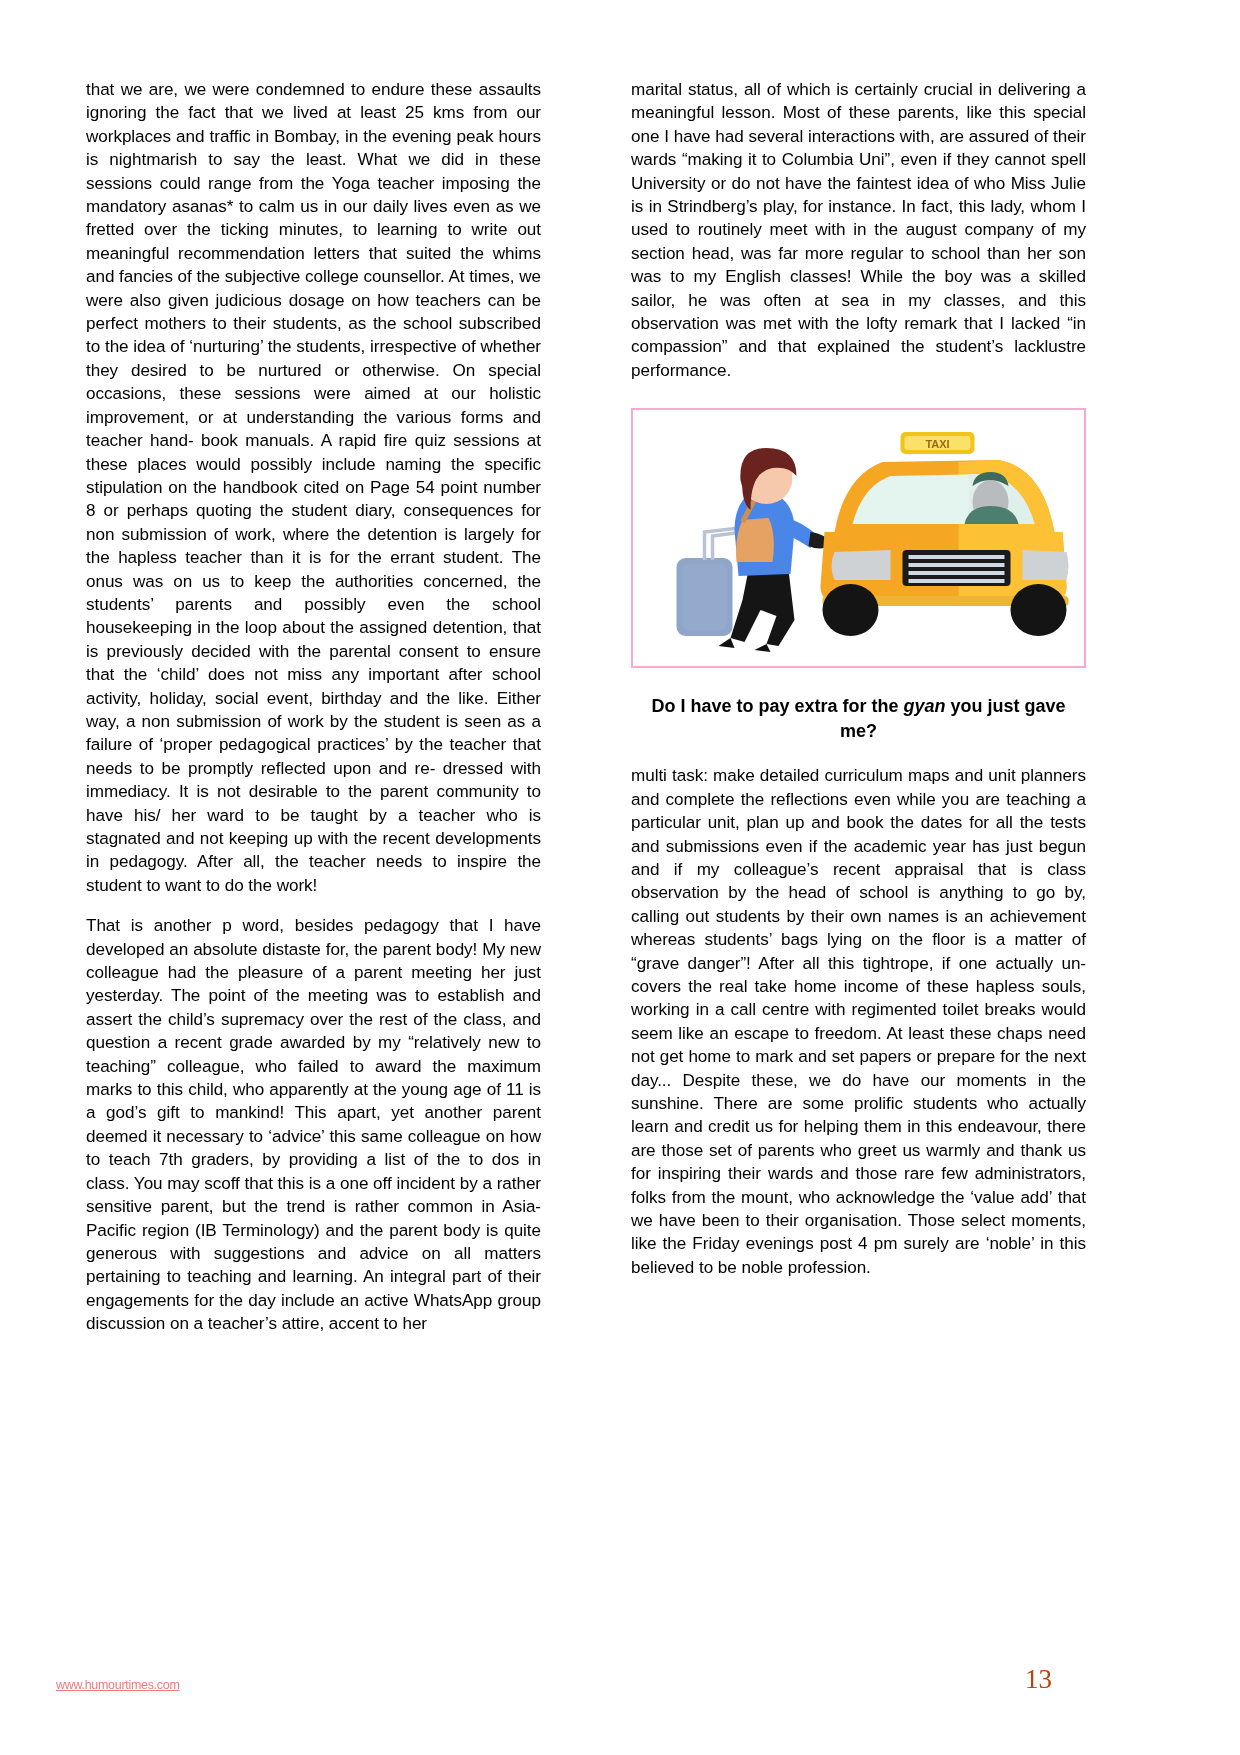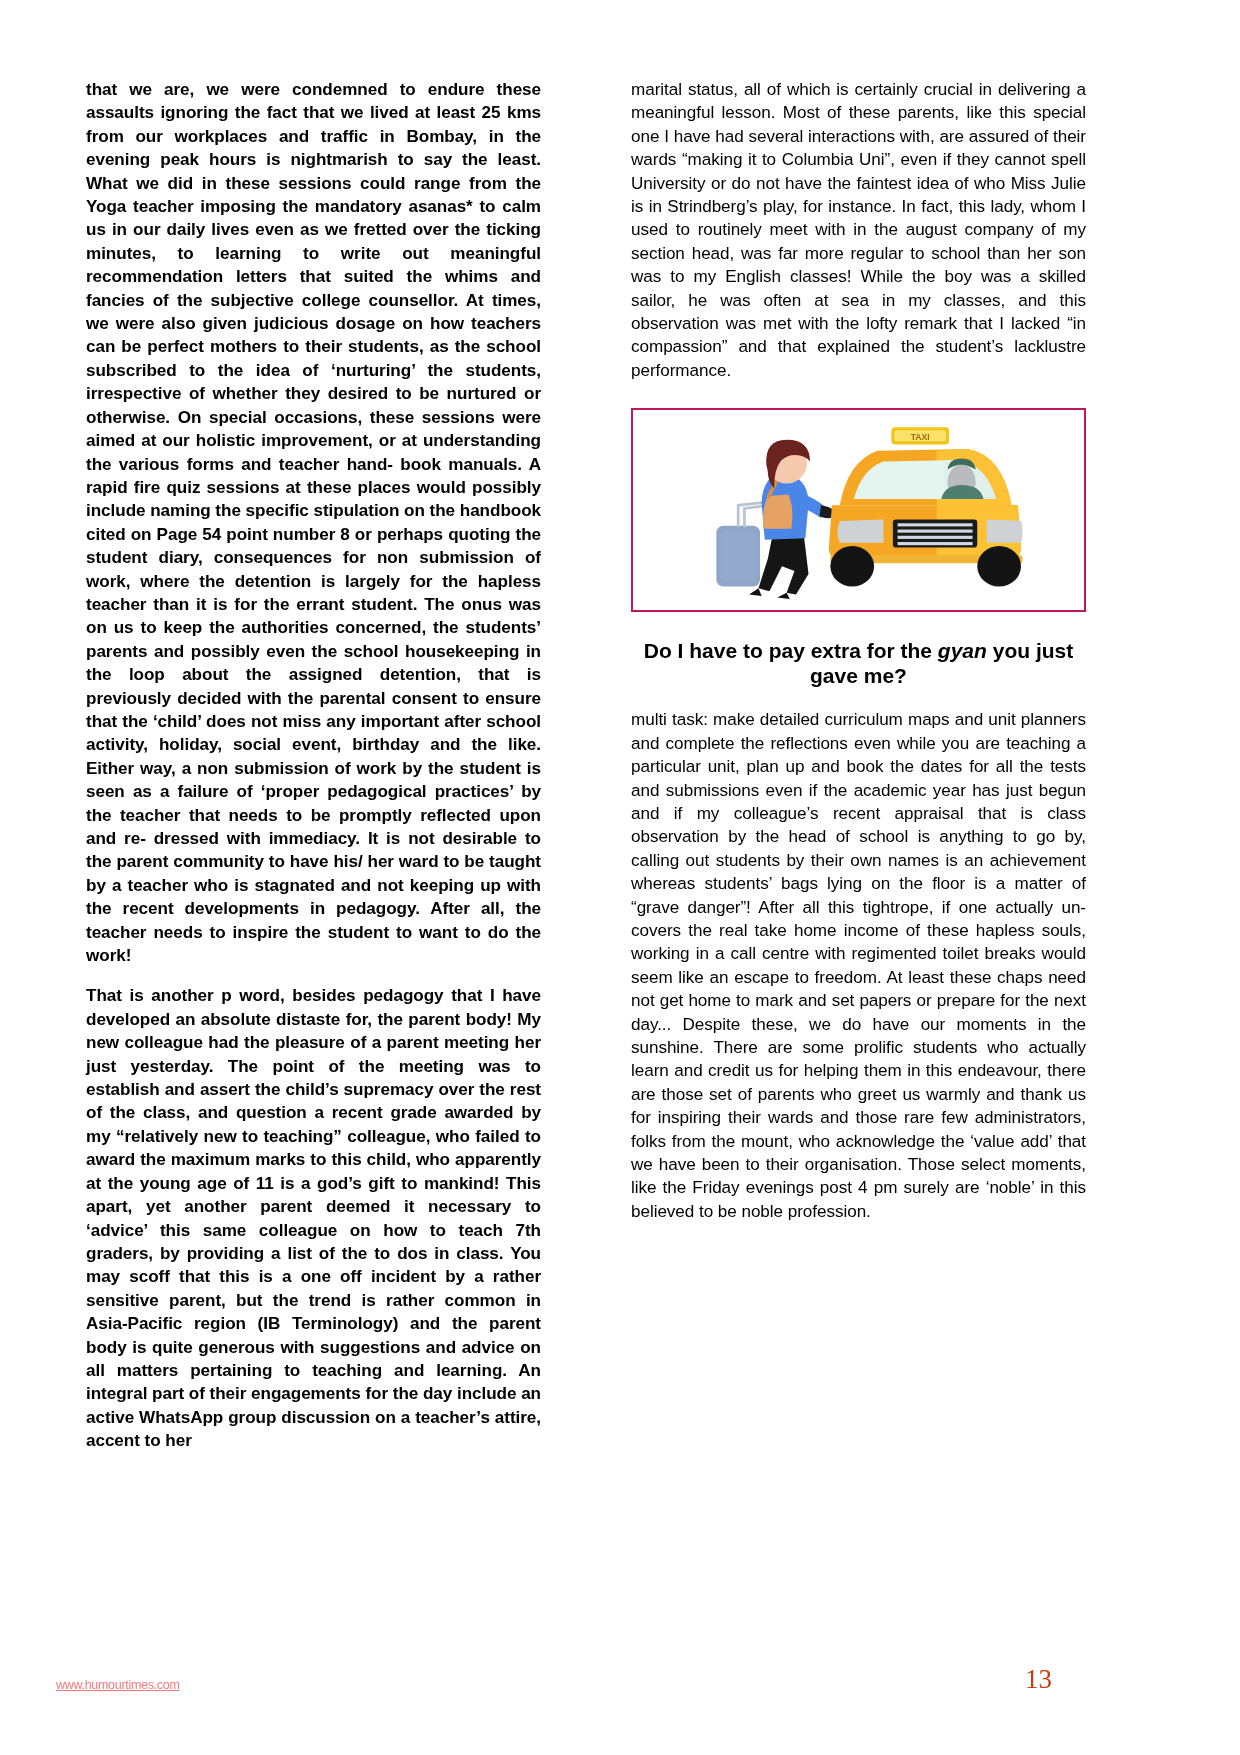--- a/index.html
+++ b/index.html
@@ -25,21 +25,21 @@
     left: 86px;
     width: 1068px;
     height: 1440px;
     display: flex;
     gap: 32px;
   }
   .col {
     width: 518px;
     box-sizing: border-box;
   }
-  .col-left { width: 455px; font-weight: bold; }
+  .col-left { width: 455px; }
   .col-right { width: 455px; margin-left: 58px; }
 
   p.body-text {
     margin: 0 0 17px 0;
     font-size: 17.1px;
     line-height: 23.4px;
     text-align: justify;
     text-justify: inter-word;
     letter-spacing: -0.05px;
     -webkit-hyphens: none;
@@ -49,31 +49,31 @@
   
   p.ragged {
     text-align: left;
   }
 
   .figure {
     margin: 26px 0 0 0;
     width: 100%;
   }
   .figure-box {
-    border: 2px solid #be185d;
+    border: 2px solid #f9a8d4;
     width: 100%;
-    height: 204px;
+    height: 260px;
     box-sizing: border-box;
     background: #ffffff;
     position: relative;
     overflow: hidden;
   }
   .figure-caption {
     margin: 26px 0 20px 0;
-    font-size: 21px;
+    font-size: 18px;
     line-height: 25px;
     font-weight: bold;
     text-align: center;
   }
   .figure-caption .ital { font-style: italic; }
 
   .footer {
     position: absolute;
     left: 0;
     top: 1678px;

